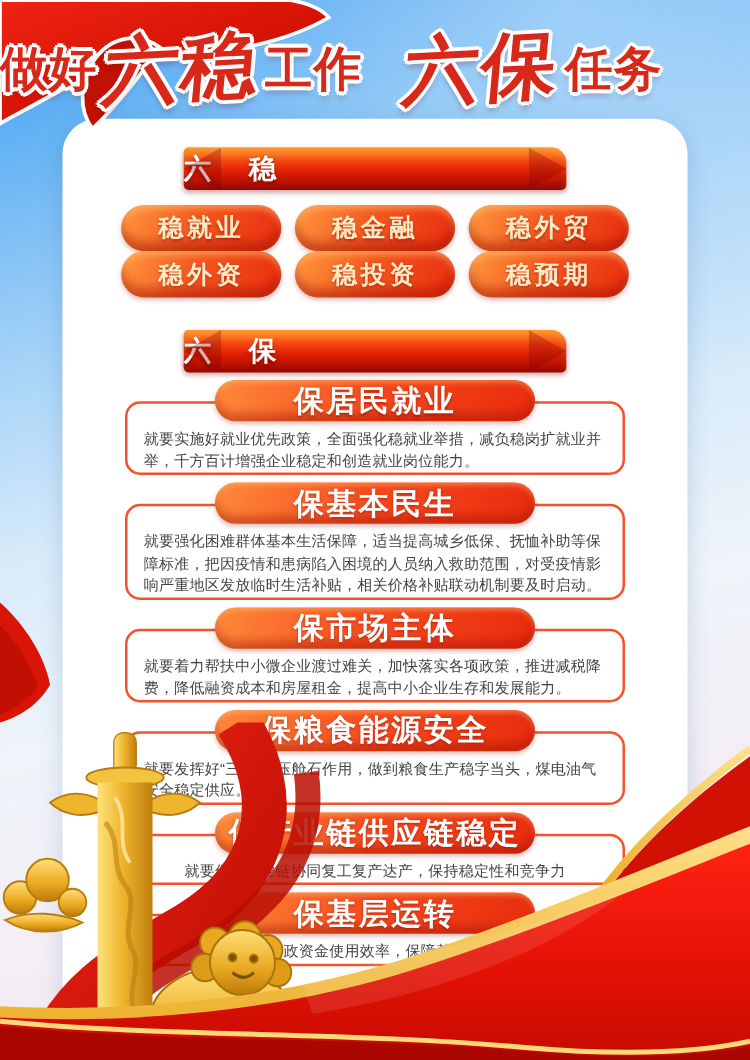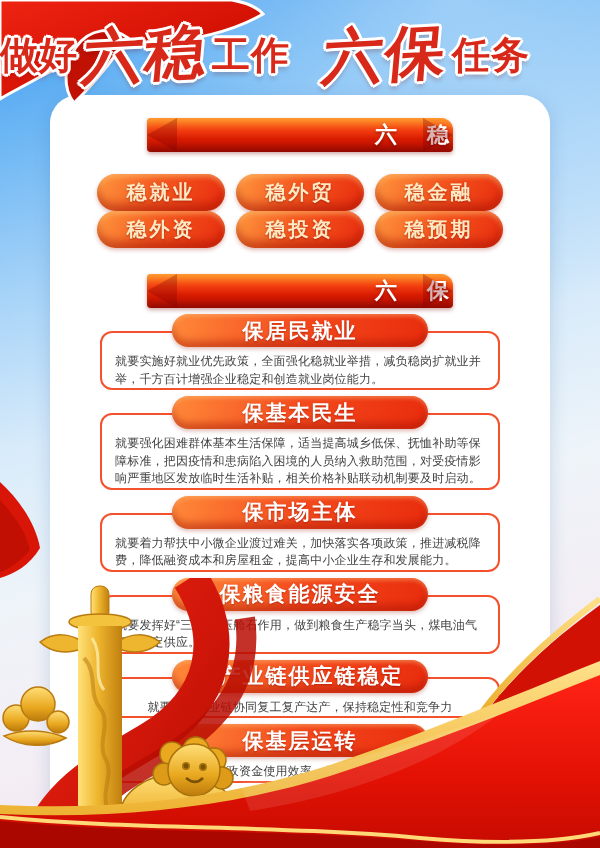--- a/index.html
+++ b/index.html
@@ -27,48 +27,48 @@
   .card{
     position:absolute;left:50px;top:95px;width:500px;height:753px;z-index:1;
     background:#ffffff;border-radius:28px;
     box-shadow:0 5px 18px rgba(40,90,150,.20);
   }
   
   .banner{
     position:relative;width:306px;height:34px;margin:0 auto;border-radius:4px 12px 4px 4px;
     background:linear-gradient(180deg,#ff7c1c 0%,#f23d10 36%,#da1c02 62%,#c11000 100%);
     box-shadow:inset 0 8px 10px -5px rgba(255,170,60,.85),inset 0 -9px 10px -5px rgba(90,0,0,.55),0 2px 4px rgba(120,0,0,.35);
-    display:flex;align-items:center;justify-content:flex-end;
+    display:flex;align-items:center;justify-content:flex-start;
   }
   .banner::before,.banner::after{content:"";position:absolute;top:0;width:30px;height:100%;background:rgba(125,0,0,.30);}
   .banner::before{left:0;clip-path:polygon(0 50%,100% 0,100% 100%);}
   .banner::after{right:0;clip-path:polygon(100% 50%,0 0,0 100%);}
   .banner span{color:#fff;font-size:22px;font-weight:bold;letter-spacing:4px;text-shadow:0 2px 3px rgba(90,0,0,.5);}
   .banner.first{margin-top:23px;}
   .banner.second{margin-top:26px;}
   
-  .pill-row{display:flex;justify-content:center;gap:11px;margin-top:22px;}
+  .pill-row{display:flex;justify-content:center;gap:11px;margin-top:12px;}
   .pill-row.r2{margin-top:0;}
   .pill{
     width:128px;height:37px;border-radius:19px;
     background:linear-gradient(115deg,#ff9a40 0%,#f4581f 45%,#e82c0e 100%);
     box-shadow:inset 0 -7px 8px rgba(150,10,0,.45),inset 0 3px 5px rgba(255,200,120,.55),0 2px 4px rgba(150,20,0,.30);
     display:flex;align-items:center;justify-content:center;
     color:#ffe9c2;font-size:20px;font-weight:bold;letter-spacing:3px;
     text-shadow:0 1px 2px rgba(130,10,0,.5);
   }
   
   .sections{margin-top:6px;}
   .section{margin-top:6px;}
   .sec-head{
     position:relative;z-index:2;width:256px;height:33px;margin:0 auto -16px;border-radius:17px;
     background:linear-gradient(105deg,#ff8a3a 0%,#f4491c 50%,#e82c0d 100%);
     box-shadow:inset 0 -6px 7px rgba(150,10,0,.40),inset 0 2px 4px rgba(255,200,130,.5),0 2px 4px rgba(150,20,0,.30);
     display:flex;align-items:center;justify-content:center;
-    color:#fff;font-size:21px;font-weight:bold;letter-spacing:2px;
+    color:#fff;font-size:24px;font-weight:bold;letter-spacing:2px;
     text-shadow:0 1px 2px rgba(130,10,0,.5);
   }
   .sec-box{
     position:relative;z-index:1;width:400px;margin:0 auto;box-sizing:border-box;
     background:#fff;border:2px solid #f5512d;border-radius:12px;
     padding:20px 13px 0;
     color:#434343;font-size:12px;line-height:17.5px;letter-spacing:.2px;
     text-align:left;
   }
   .section.center .sec-box{text-align:center;}
@@ -109,22 +109,22 @@
 </svg>
 
 <div class="card">
 
   <div class="banner first">
     <span>六　稳</span>
   </div>
 
   <div class="pill-row r1">
     <div class="pill">稳就业</div>
+    <div class="pill">稳金融</div>
     <div class="pill">稳外贸</div>
-    <div class="pill">稳金融</div>
   </div>
   <div class="pill-row r2">
     <div class="pill">稳外资</div>
     <div class="pill">稳投资</div>
     <div class="pill">稳预期</div>
   </div>
 
   <div class="banner second">
     <span>六　保</span>
   </div>

